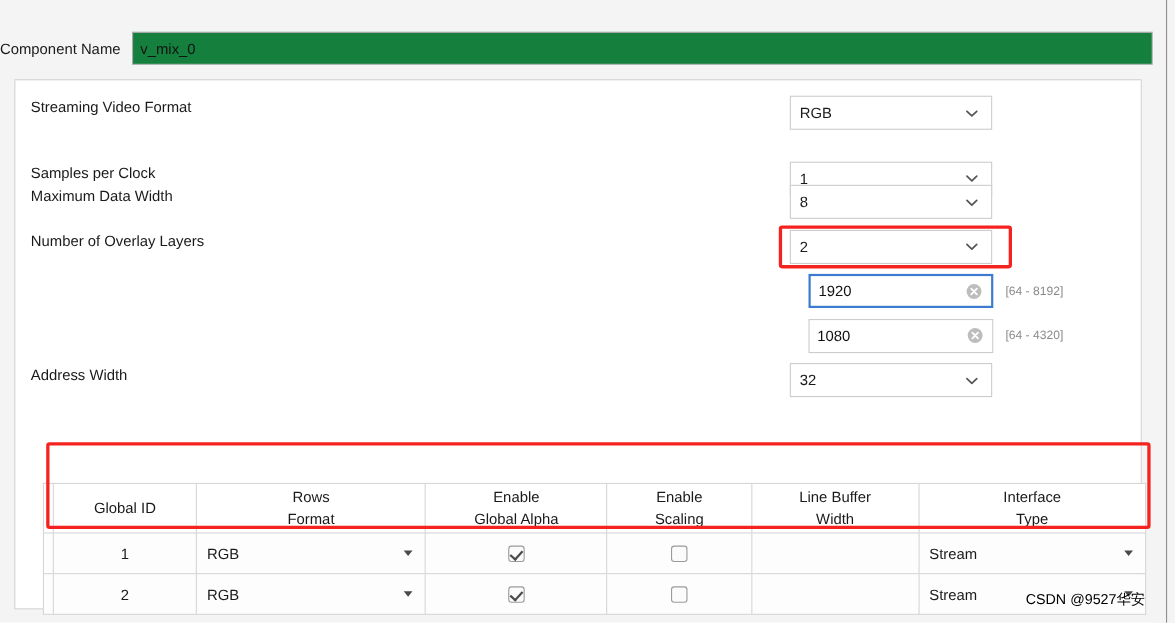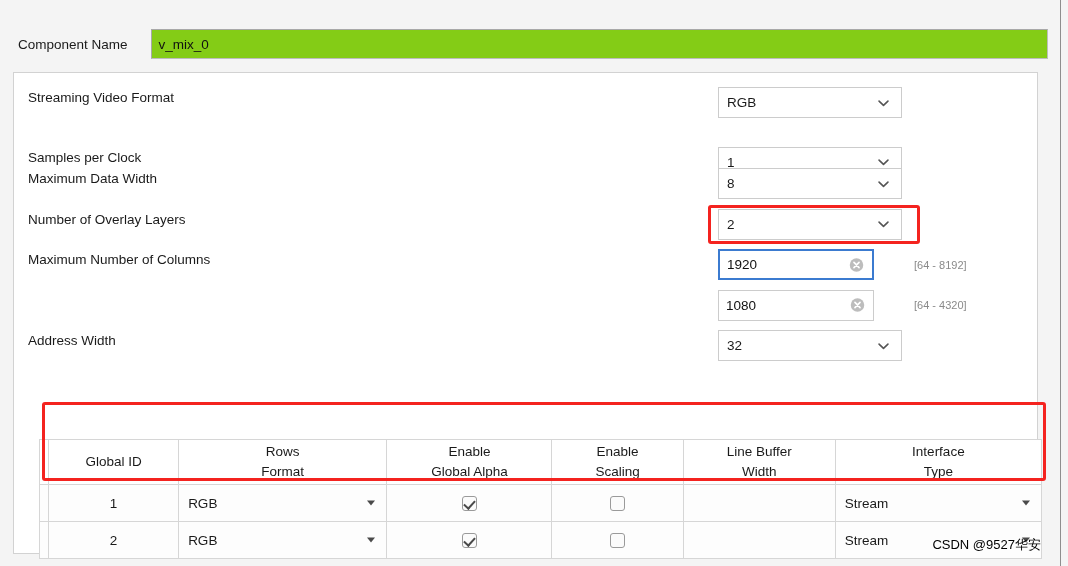--- a/index.html
+++ b/index.html
@@ -21,31 +21,30 @@
   #component-name-row {
     position: absolute;
     left: 0;
     top: 28px;
     width: 1048px;
     height: 32px;
     display: flex;
     align-items: center;
   }
   #component-name-label {
-    margin-left: 18px;
     font-size: 13.5px;
     color: #1a1a1a;
     white-space: nowrap;
   }
   #component-name-input {
-    margin-left: 23px;
+    margin-left: 10px;
     flex: 1;
     height: 30px;
     box-sizing: border-box;
-    background: #84cc16;
+    background: #15803d;
     border: 1px solid #bdbdbd;
     border-top-color: #a8a8a8;
     border-left-color: #a8a8a8;
     display: flex;
     align-items: center;
     padding-left: 7px;
     font-size: 13.5px;
     color: #111;
   }
 
@@ -105,28 +104,29 @@
     right: 11px;
     top: 50%;
     transform: translateY(-50%);
     width: 13px;
     height: 13px;
   }
   .combo .chev svg { display: block; }
 
   
   .textfield {
-    width: 156px;
+    width: 168px;
     height: 31px;
     box-sizing: border-box;
     background: #ffffff;
     border: 1px solid #cccccc;
     display: flex;
     align-items: center;
     position: relative;
+    margin-left: 17px;
   }
   .textfield.focused {
     border: 2px solid #3b7bd0;
   }
   .textfield .tf-value {
     padding-left: 7px;
     font-size: 13.5px;
     color: #111;
   }
   .clear-icon {
@@ -316,21 +316,20 @@
             <span class="combo-value">2</span>
             <span class="chev">
               <svg viewBox="0 0 14 14" width="13" height="13" aria-hidden="true">
                 <path d="M2.2 5 L7 9.6 L11.8 5" fill="none" stroke="#555" stroke-width="1.7" stroke-linecap="round" stroke-linejoin="round"></path>
               </svg>
             </span>
           </div>
         </div>
       </div>
       <div class="opt-row" style="top: 176px;">
-        <div class="opt-label">Maximum Number of Columns</div>
         <div class="opt-control">
           <div class="textfield focused">
             <span class="tf-value">1920</span>
             <span class="clear-icon"><svg viewBox="0 0 16 16" width="15" height="15" aria-hidden="true">
                 <circle cx="8" cy="8" r="7.2" fill="#bdbdbd"></circle>
                 <path d="M5.3 5.3 L10.7 10.7 M10.7 5.3 L5.3 10.7" stroke="#ffffff" stroke-width="1.8" stroke-linecap="round"></path>
               </svg></span>
           </div>
           <span class="range-hint">[64 - 8192]</span>
         </div>

